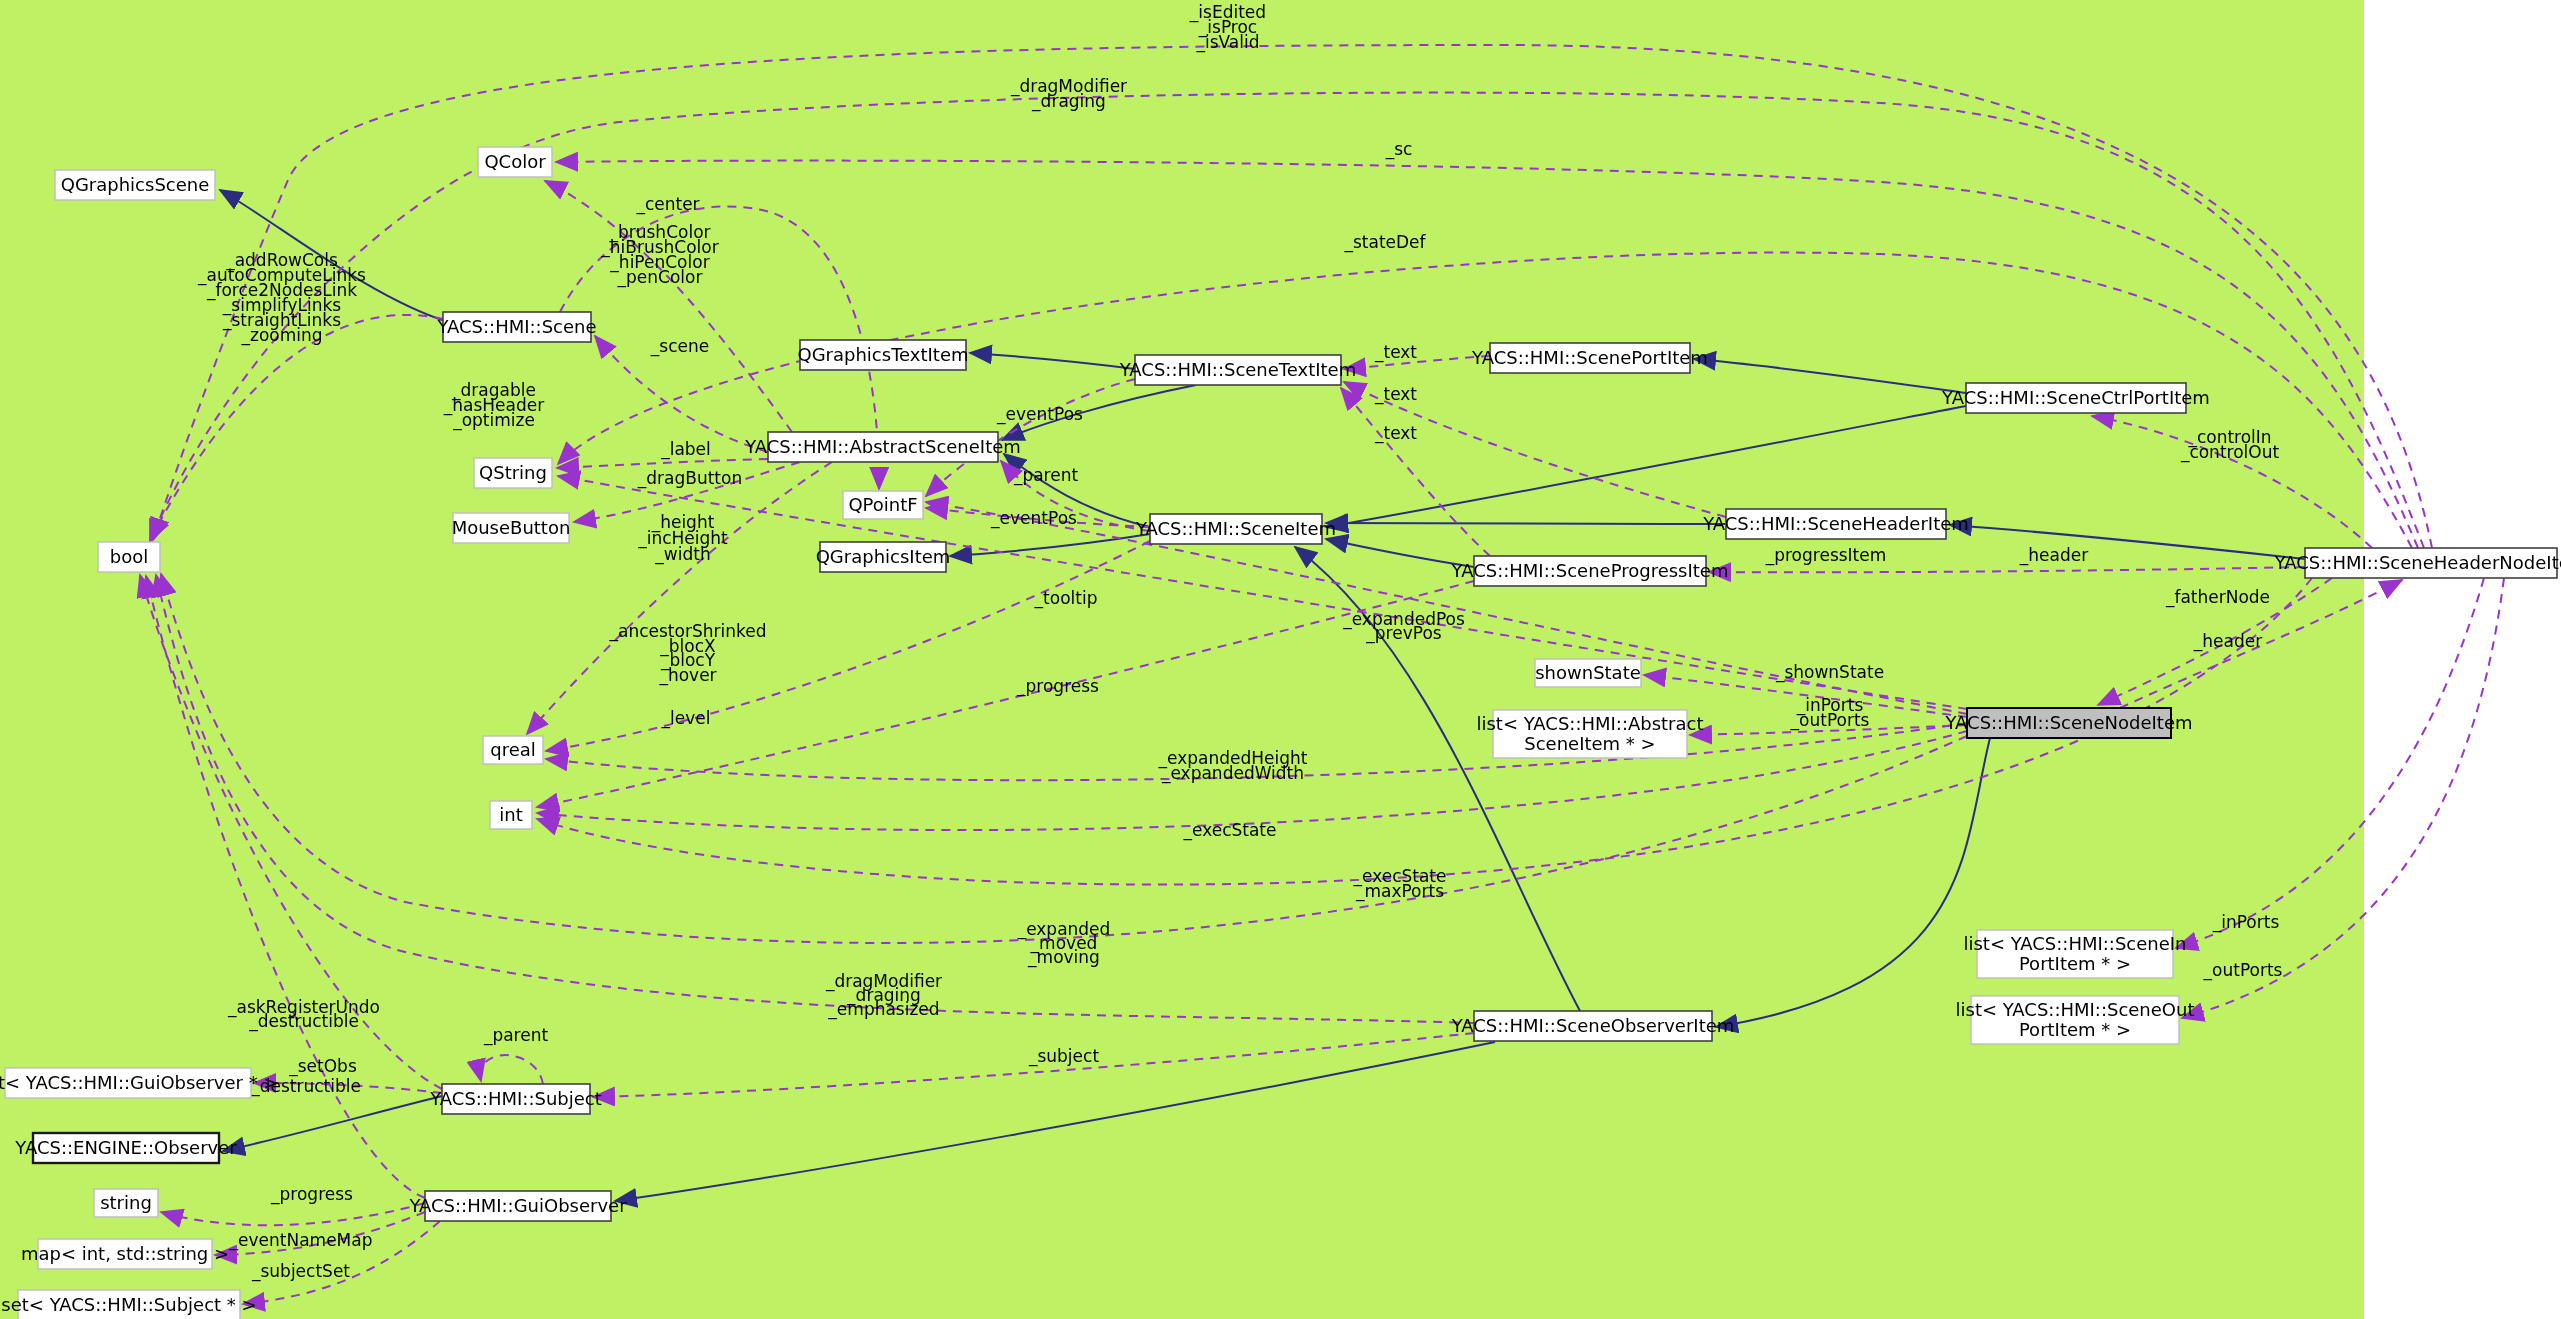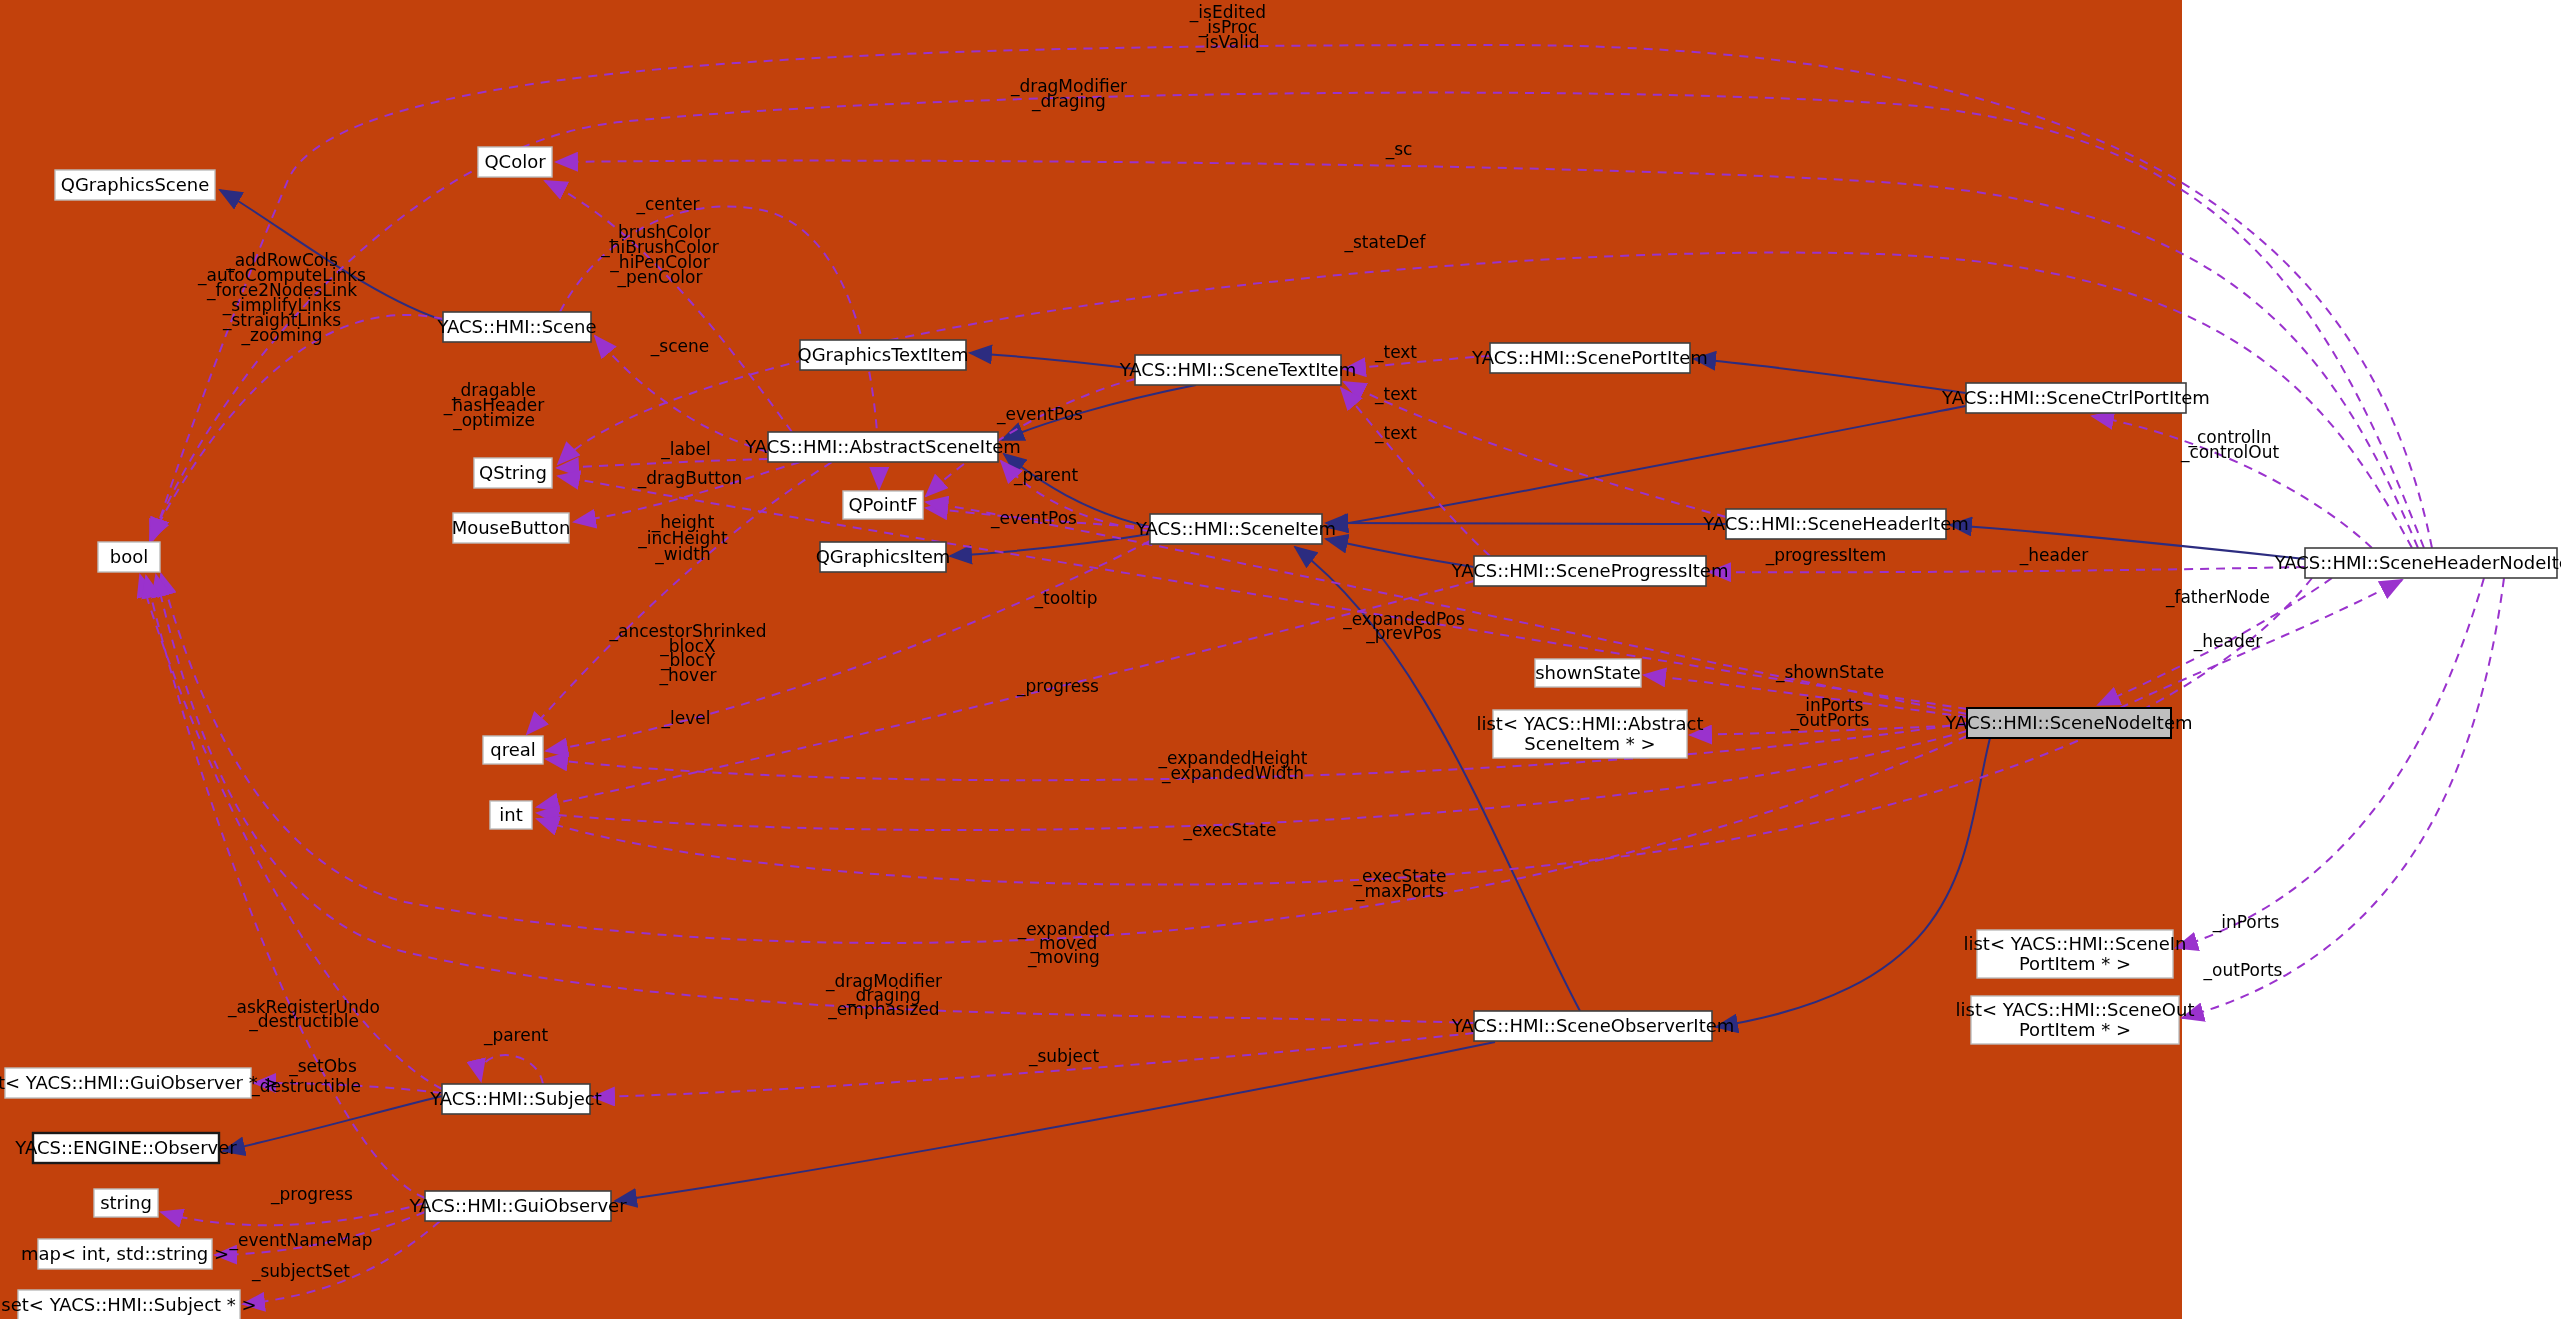--- a/index.html
+++ b/index.html
@@ -1,16 +1,16 @@
 <!DOCTYPE html>
 <html><head>
 <meta charset="utf-8">
 <style>
   html,body{margin:0;padding:0;background:#ffffff;}
-  .canvas-wrap{width:2182px;height:1319px;position:relative;background:#c2410c;}
+  .canvas-wrap{width:2364px;height:1319px;position:relative;background:#bef264;}
   svg{display:block;}
   text{font-family:"DejaVu Sans", sans-serif;fill:#000000;}
   .node-label{font-size:18px;}
   .edge-label{font-size:17px;}
   .node-rect{fill:#ffffff;}
   .proj .node-rect{stroke:#404040;stroke-width:1.6;}
   .ext .node-rect{stroke:#bdbdbd;stroke-width:1.4;}
   .bold-border .node-rect{stroke:#1a1a1a;stroke-width:2.4;}
   .highlight .node-rect{fill:#bfbfbf;stroke:#000000;stroke-width:2;}
   .edge-col{fill:none;stroke:#9a32cd;stroke-width:2;stroke-dasharray:9 7;}

